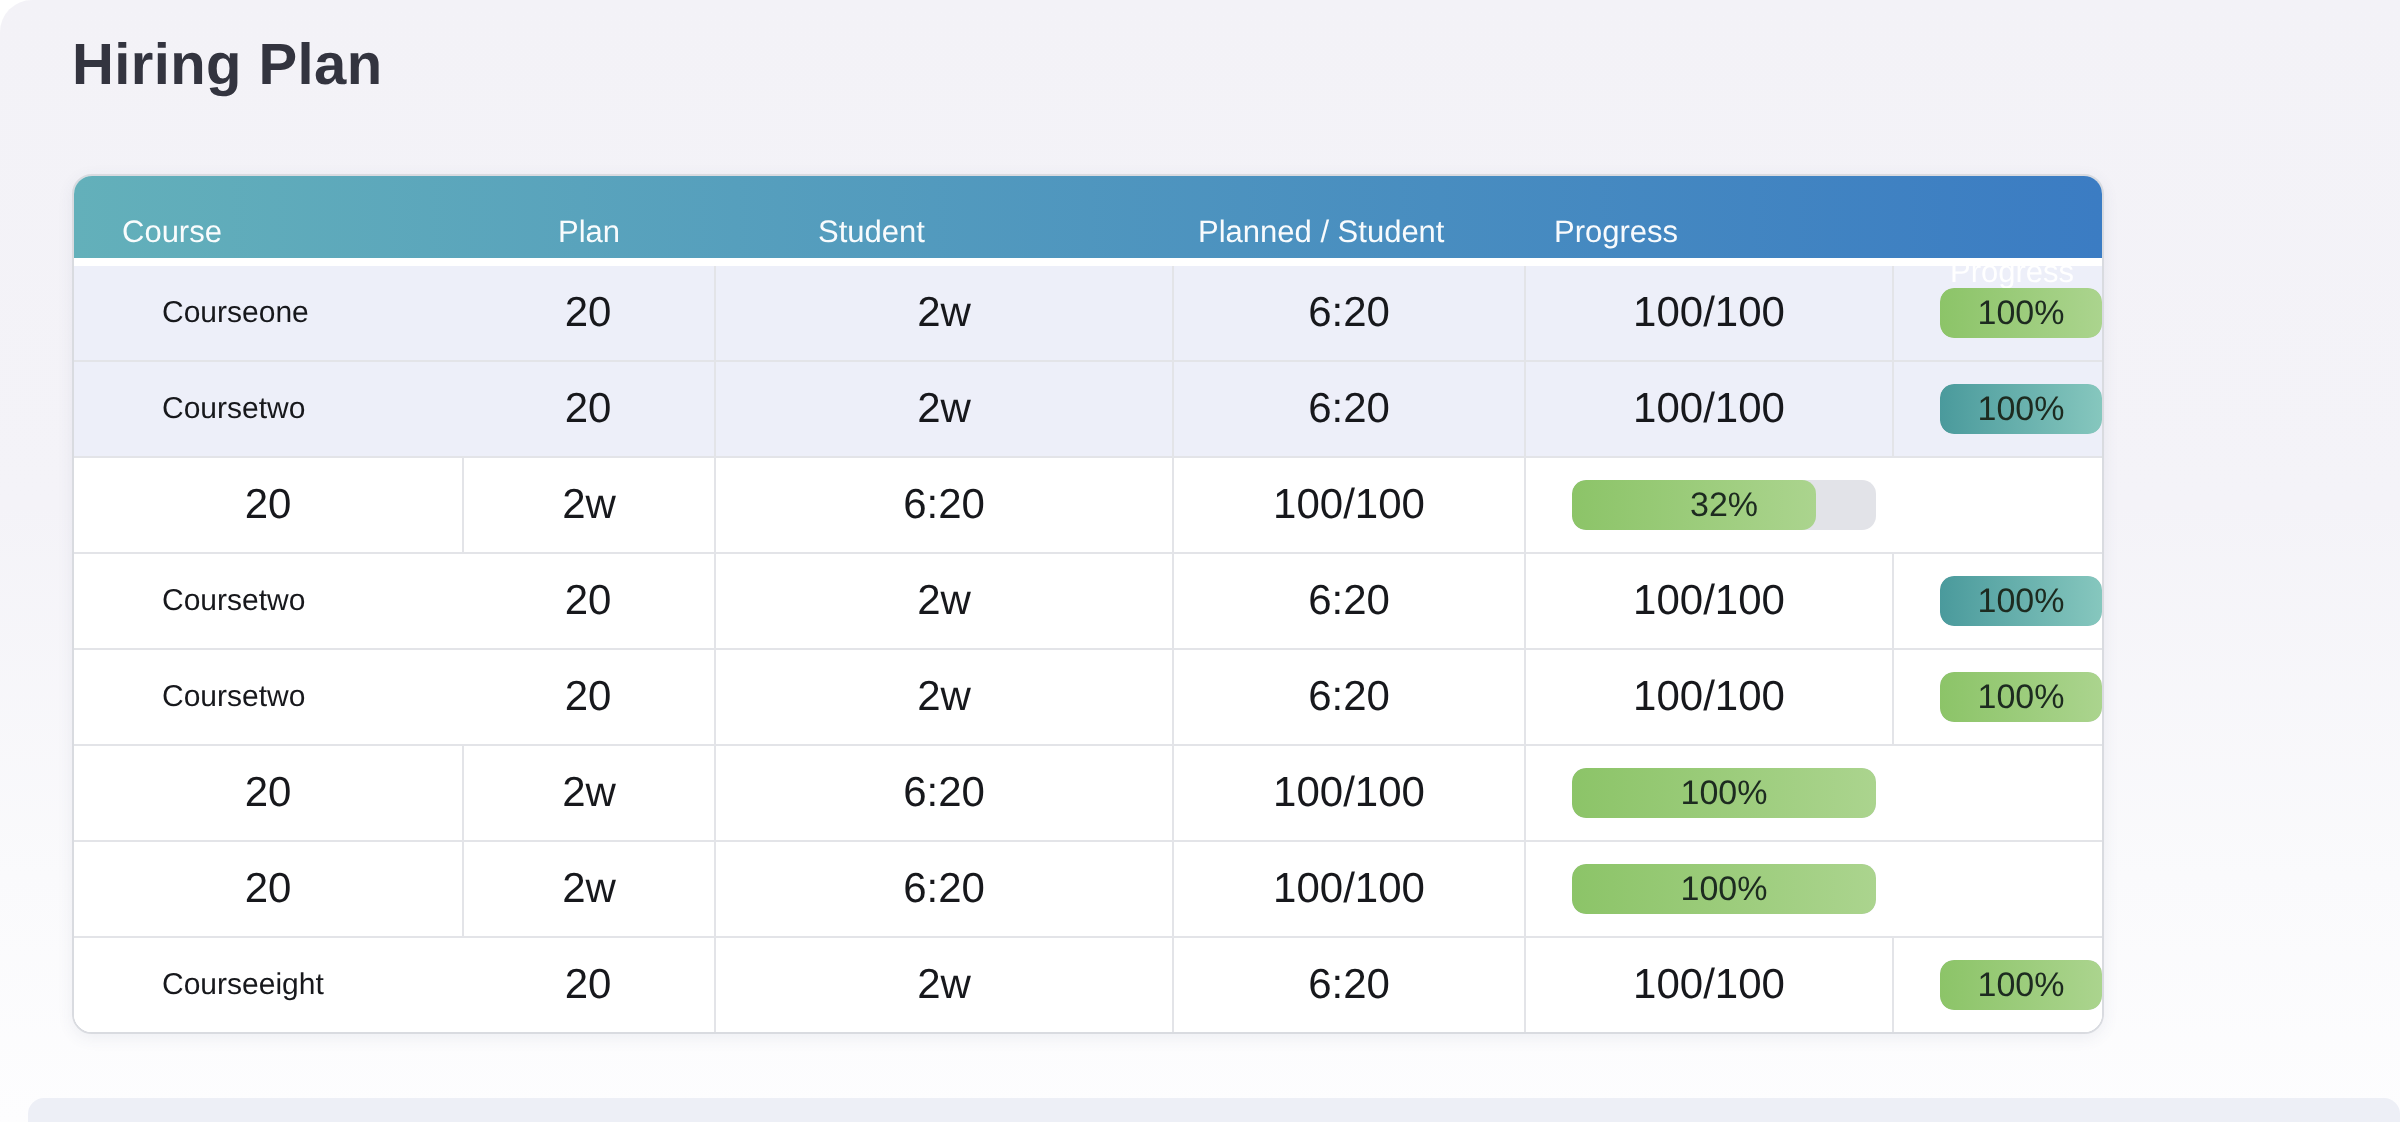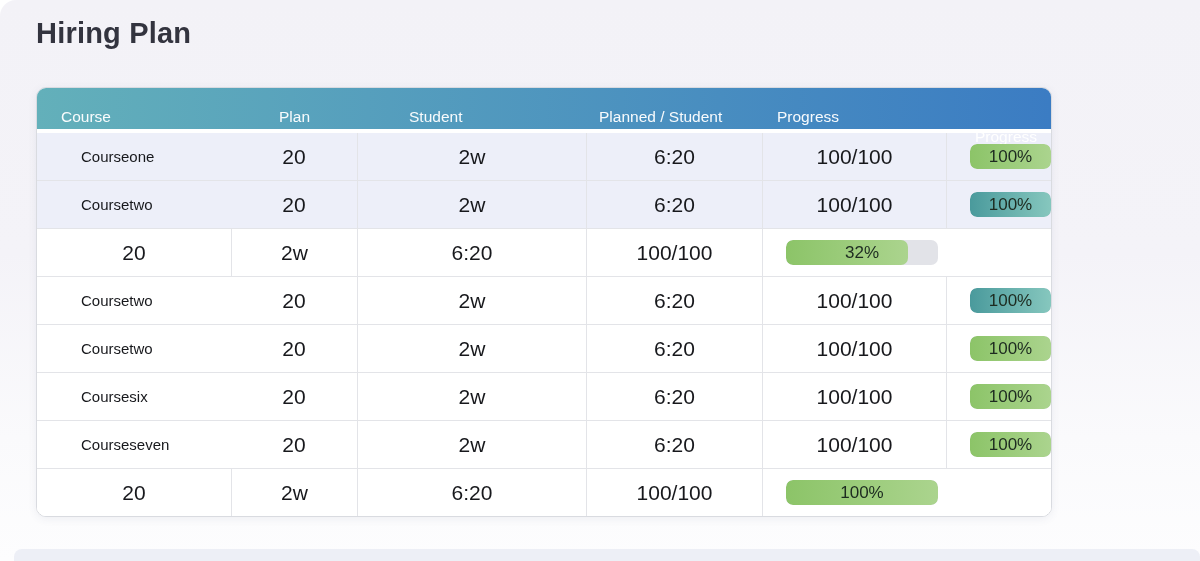--- a/index.html
+++ b/index.html
@@ -174,46 +174,45 @@
     <div class="td col-planned">6:20</div>
     <div class="td col-student">100/100</div>
     <div class="td col-progress">
       <div class="bar">
         <div class="bar-fill green" style="width: 100%;"></div>
         <span class="bar-label">100%</span>
       </div>
     </div>
   </div>
         <div class="tr">
-    <div class="td col-course">Coursesix</div>
-    <div class="td col-date">20</div>
-    <div class="td col-duration">2w</div>
-    <div class="td col-planned">6:20</div>
-    <div class="td col-student">100/100</div>
-    <div class="td col-progress">
-      <div class="bar">
-        <div class="bar-fill green" style="width: 100%;"></div>
-        <span class="bar-label">100%</span>
-      </div>
-    </div>
-  </div>
-        <div class="tr">
-    <div class="td col-course">Courseseven</div>
-    <div class="td col-date">20</div>
-    <div class="td col-duration">2w</div>
-    <div class="td col-planned">6:20</div>
-    <div class="td col-student">100/100</div>
-    <div class="td col-progress">
-      <div class="bar">
-        <div class="bar-fill green" style="width: 100%;"></div>
-        <span class="bar-label">100%</span>
-      </div>
-    </div>
-  </div>
-        <div class="tr">
+    <div class="td col-date">20</div>
+    <div class="td col-duration">2w</div>
+    <div class="td col-planned">6:20</div>
+    <div class="td col-student">100/100</div>
+    <div class="td col-progress">
+      <div class="bar">
+        <div class="bar-fill green" style="width: 100%;"></div>
+        <span class="bar-label">100%</span>
+      </div>
+    </div>
+  </div>
+        <div class="tr">
+    <div class="td col-date">20</div>
+    <div class="td col-duration">2w</div>
+    <div class="td col-planned">6:20</div>
+    <div class="td col-student">100/100</div>
+    <div class="td col-progress">
+      <div class="bar">
+        <div class="bar-fill green" style="width: 100%;"></div>
+        <span class="bar-label">100%</span>
+      </div>
+    </div>
+  </div>
+        <div class="tr">
+    <div class="td col-course">Courseeight</div>
     <div class="td col-date">20</div>
     <div class="td col-duration">2w</div>
     <div class="td col-planned">6:20</div>
     <div class="td col-student">100/100</div>
     <div class="td col-progress">
       <div class="bar">
         <div class="bar-fill green" style="width: 100%;"></div>
         <span class="bar-label">100%</span>
       </div>
     </div>

